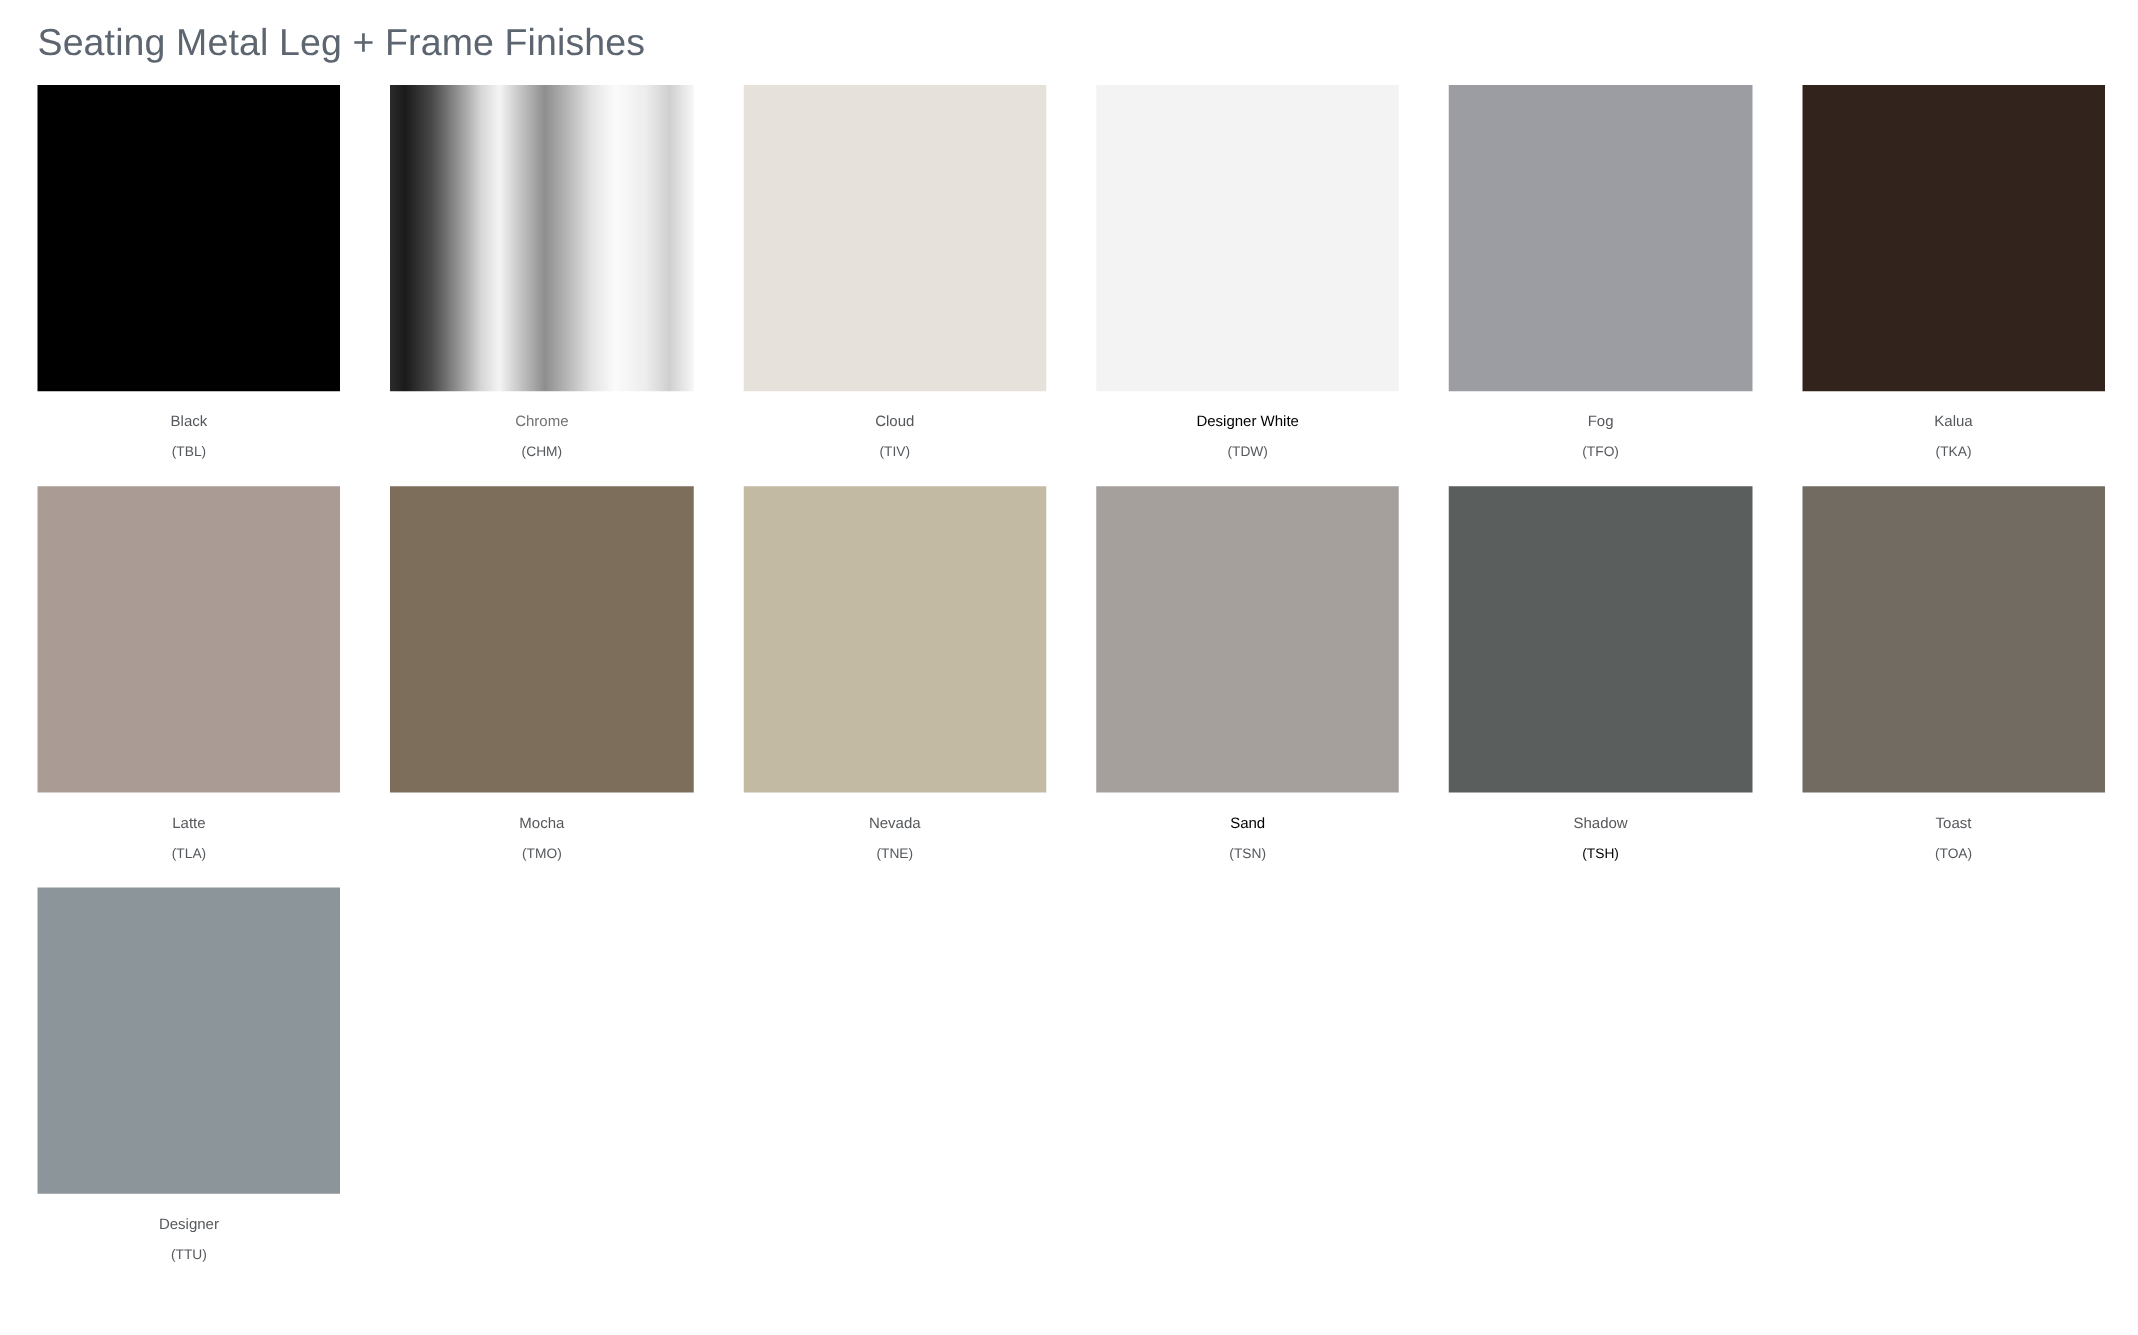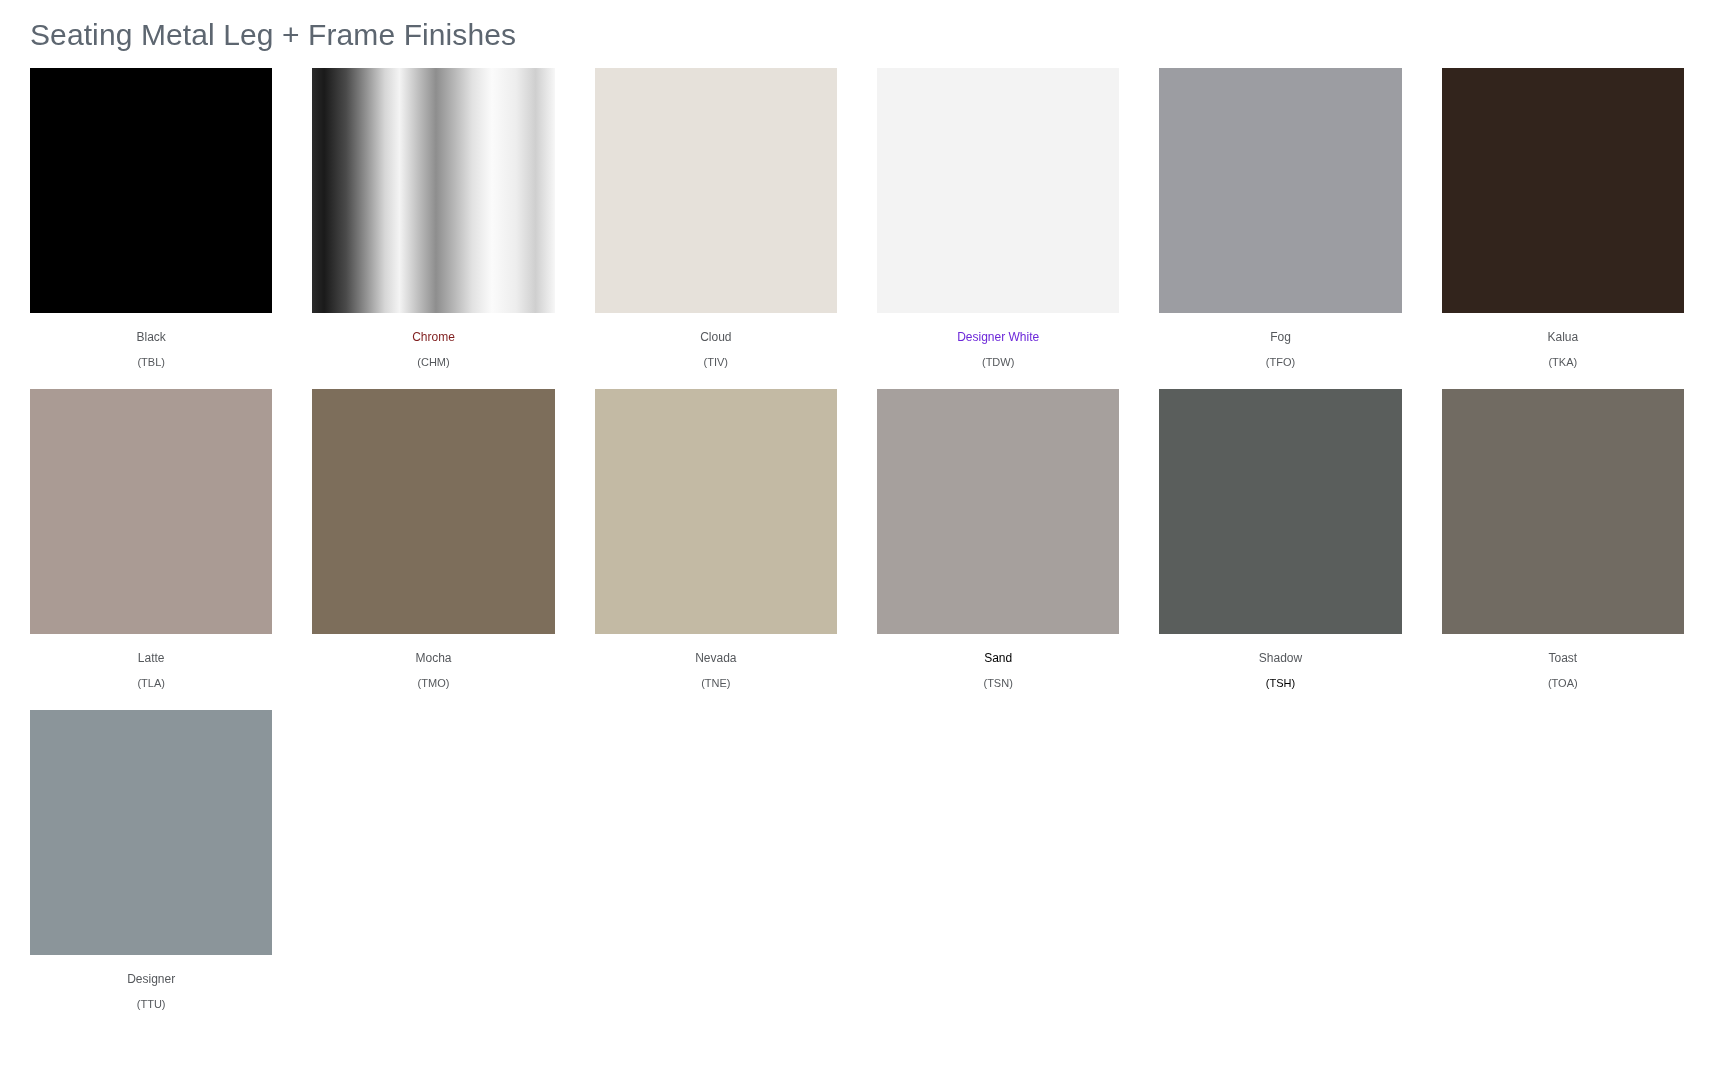--- a/index.html
+++ b/index.html
@@ -79,31 +79,31 @@
   <h1 class="page-title" style="color: rgb(93, 102, 112);">Seating Metal Leg + Frame Finishes</h1>
 
   <div class="swatch-grid">
       <div class="swatch-cell">
         <div class="swatch-chip" style="background: rgb(0, 0, 0);"></div>
         <div class="swatch-name" style="color: rgb(85, 88, 92);">Black</div>
         <div class="swatch-code" style="color: rgb(85, 88, 92);">(TBL)</div>
       </div>
       <div class="swatch-cell">
         <div class="swatch-chip" style="background: linear-gradient(90deg, rgb(43, 43, 43) 0%, rgb(26, 26, 26) 5%, rgb(74, 74, 74) 14%, rgb(143, 143, 143) 22%, rgb(214, 214, 214) 30%, rgb(244, 244, 244) 36%, rgb(189, 189, 189) 44%, rgb(142, 142, 142) 51%, rgb(180, 180, 180) 58%, rgb(226, 226, 226) 66%, rgb(251, 251, 251) 74%, rgb(237, 237, 237) 84%, rgb(207, 207, 207) 92%, rgb(247, 247, 247) 100%);"></div>
-        <div class="swatch-name" style="color: #7f1d1d;">Chrome</div>
+        <div class="swatch-name" style="color: #737373;">Chrome</div>
         <div class="swatch-code" style="color: rgb(85, 88, 92);">(CHM)</div>
       </div>
       <div class="swatch-cell">
         <div class="swatch-chip" style="background: rgb(230, 225, 218);"></div>
         <div class="swatch-name" style="color: rgb(85, 88, 92);">Cloud</div>
         <div class="swatch-code" style="color: rgb(85, 88, 92);">(TIV)</div>
       </div>
       <div class="swatch-cell">
         <div class="swatch-chip" style="background: rgb(243, 243, 243);"></div>
-        <div class="swatch-name" style="color: #6d28d9;">Designer White</div>
+        <div class="swatch-name" style="color: #000000;">Designer White</div>
         <div class="swatch-code" style="color: rgb(85, 88, 92);">(TDW)</div>
       </div>
       <div class="swatch-cell">
         <div class="swatch-chip" style="background: rgb(156, 157, 162);"></div>
         <div class="swatch-name" style="color: rgb(85, 88, 92);">Fog</div>
         <div class="swatch-code" style="color: rgb(85, 88, 92);">(TFO)</div>
       </div>
       <div class="swatch-cell">
         <div class="swatch-chip" style="background: rgb(50, 36, 28);"></div>
         <div class="swatch-name" style="color: rgb(85, 88, 92);">Kalua</div>

